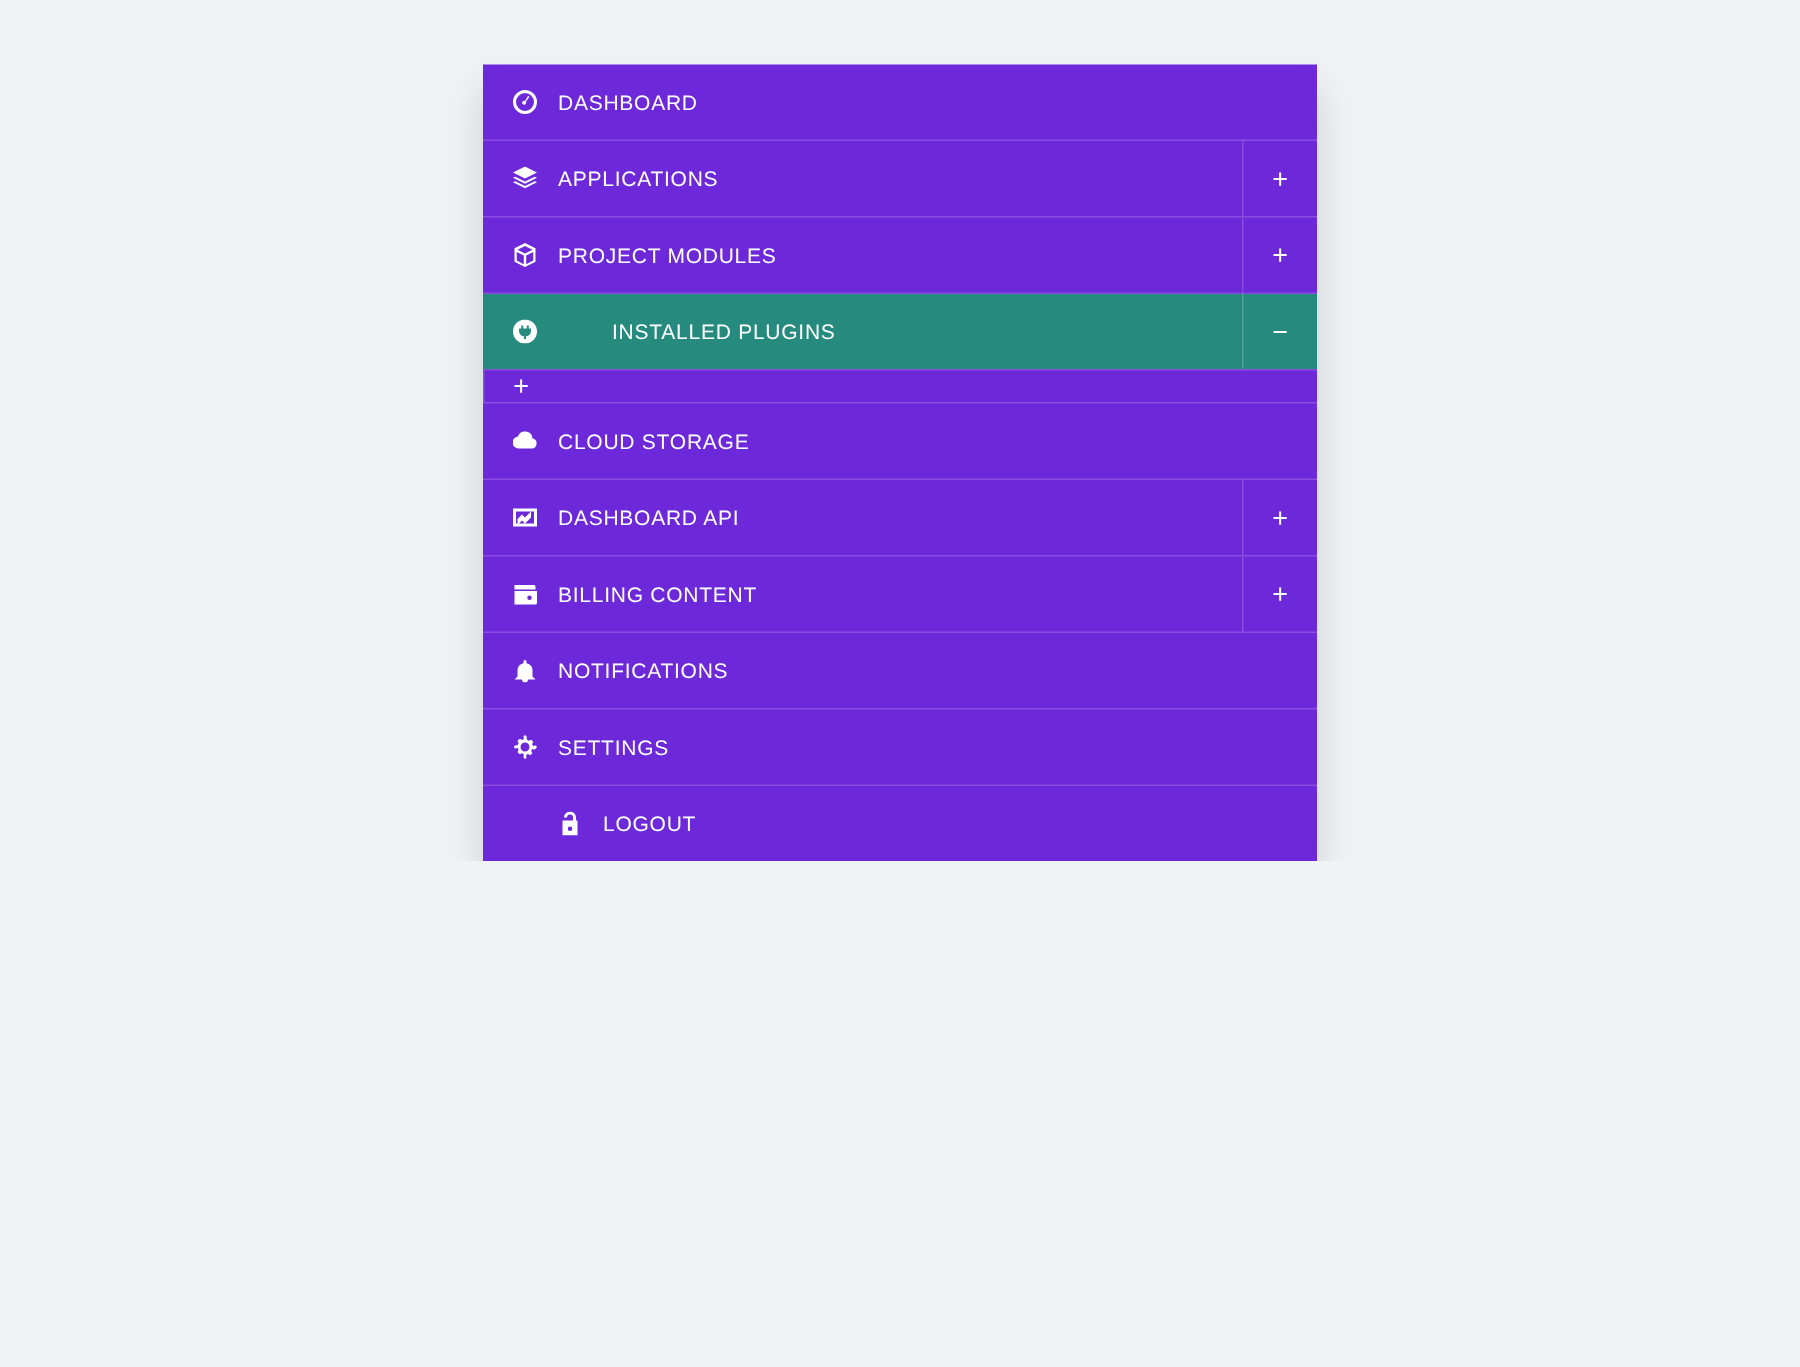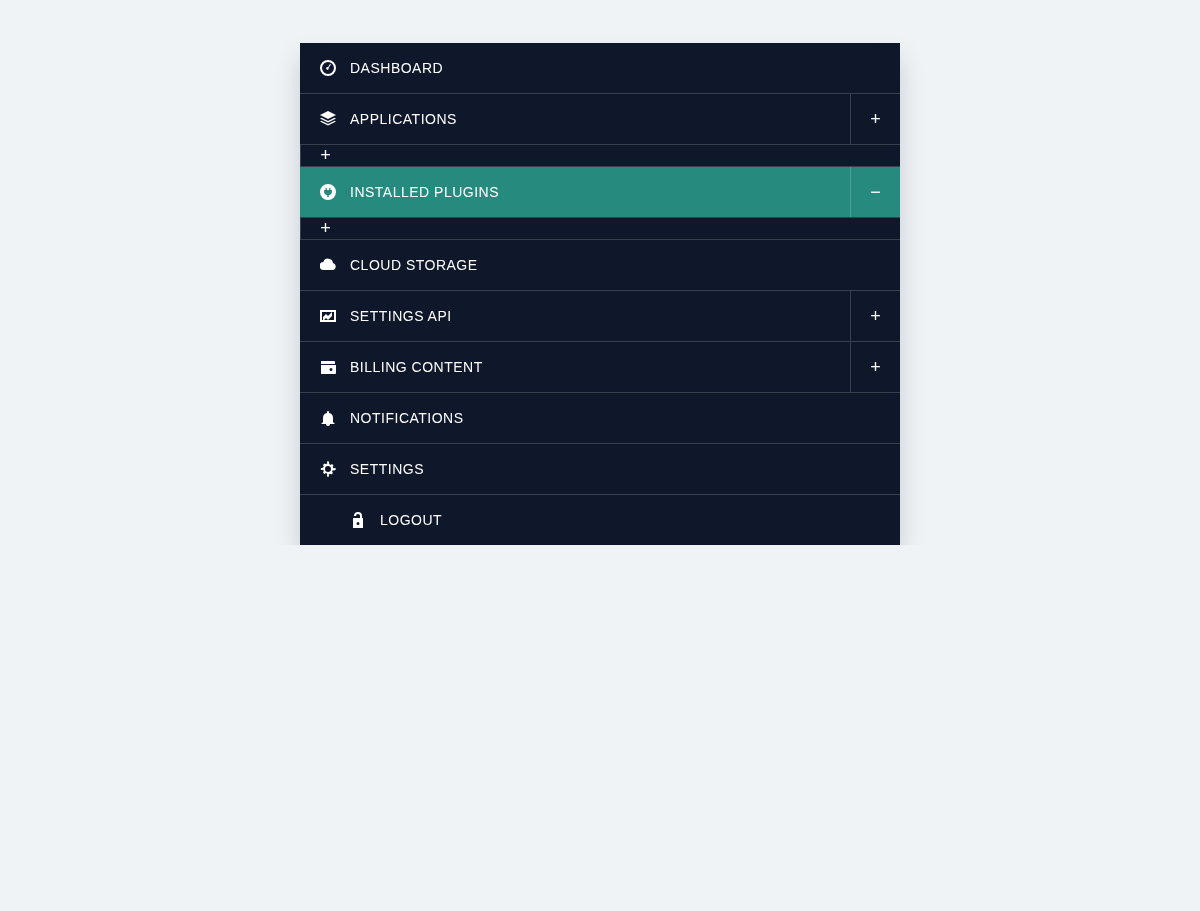--- a/index.html
+++ b/index.html
@@ -8,22 +8,22 @@
     box-sizing: border-box;
   }
   body {
     background: #eff3f6;
     font-family: 'Segoe UI', Arial, sans-serif;
     display: flex;
     justify-content: center;
     padding-top: 43px;
   }
   .menu {
-    width: 600px;
-    background: #0f172a;
+    width: 556px;
+    background: #6d28d9;
     box-shadow: 0 15px 25px rgba(0,0,0,0.15);
   }
   .menu-item {
     display: flex;
     align-items: stretch;
     border-bottom: 1px solid rgba(255,255,255,0.18);
     color: #fff;
     cursor: pointer;
     position: relative;
   }
@@ -33,20 +33,21 @@
   }
   .menu-item-main {
     flex: 1;
     display: flex;
     align-items: center;
     height: 50px;
     padding-left: 20px;
   }
   .menu-item.active .menu-item-main {
     background: #268b7e;
+    gap: 36px;
   }
   .menu-item .icon {
     width: 30px;
     display: flex;
     align-items: center;
     justify-content: flex-start;
   }
   .menu-item .icon svg {
     width: 16px;
     height: 16px;
@@ -106,20 +107,28 @@
         <span class="icon">
           <svg viewBox="0 0 16 16">
             <use href="#ico-layers"></use>
           </svg>
         </span>
         <span class="label">APPLICATIONS</span>
       </div>
       <div class="toggle">+</div>
     </div>
     <div class="menu-item">
+      <div class="menu-item-main">
+        <span class="icon">
+          <svg viewBox="0 0 16 16">
+            <use href="#ico-cube"></use>
+          </svg>
+        </span>
+        <span class="label">PROJECT MODULES</span>
+      </div>
       <div class="toggle">+</div>
     </div>
     <div class="menu-item active">
       <div class="menu-item-main">
         <span class="icon">
           <svg viewBox="0 0 16 16">
             <use href="#ico-plug"></use>
           </svg>
         </span>
         <span class="label">INSTALLED PLUGINS</span>
@@ -139,21 +148,21 @@
         <span class="label">CLOUD STORAGE</span>
       </div>
     </div>
     <div class="menu-item">
       <div class="menu-item-main">
         <span class="icon">
           <svg viewBox="0 0 16 16">
             <use href="#ico-chart"></use>
           </svg>
         </span>
-        <span class="label">SETTINGS API</span>
+        <span class="label">DASHBOARD API</span>
       </div>
       <div class="toggle">+</div>
     </div>
     <div class="menu-item">
       <div class="menu-item-main">
         <span class="icon">
           <svg viewBox="0 0 16 16">
             <use href="#ico-wallet"></use>
           </svg>
         </span>

